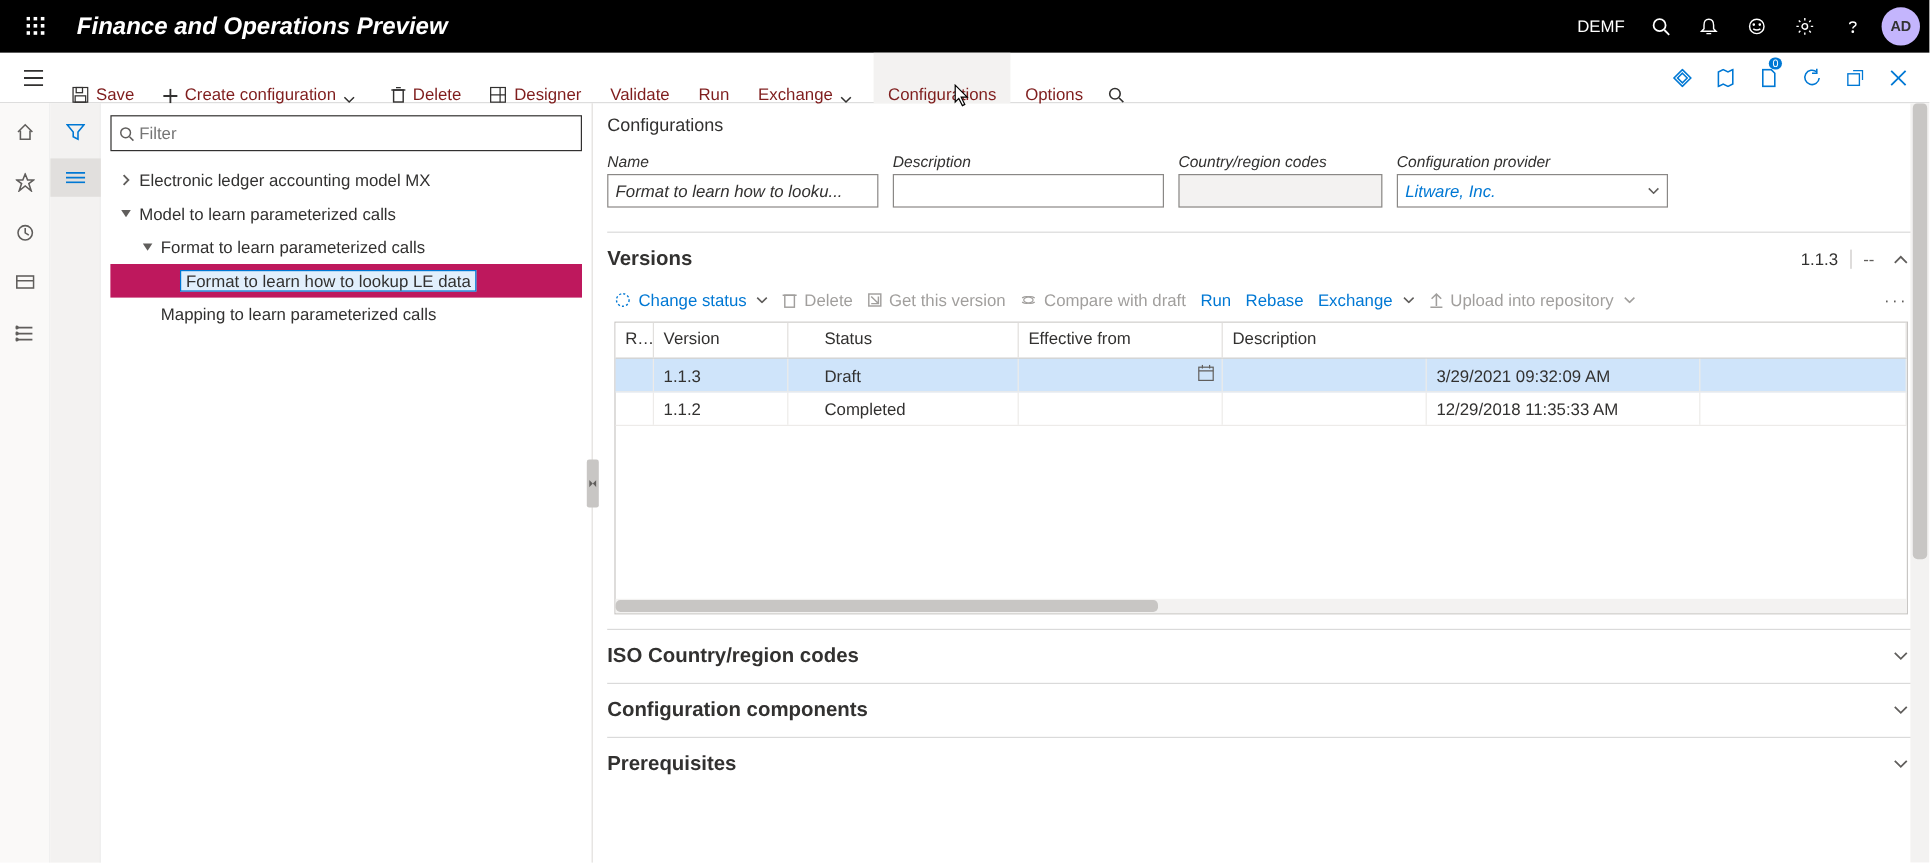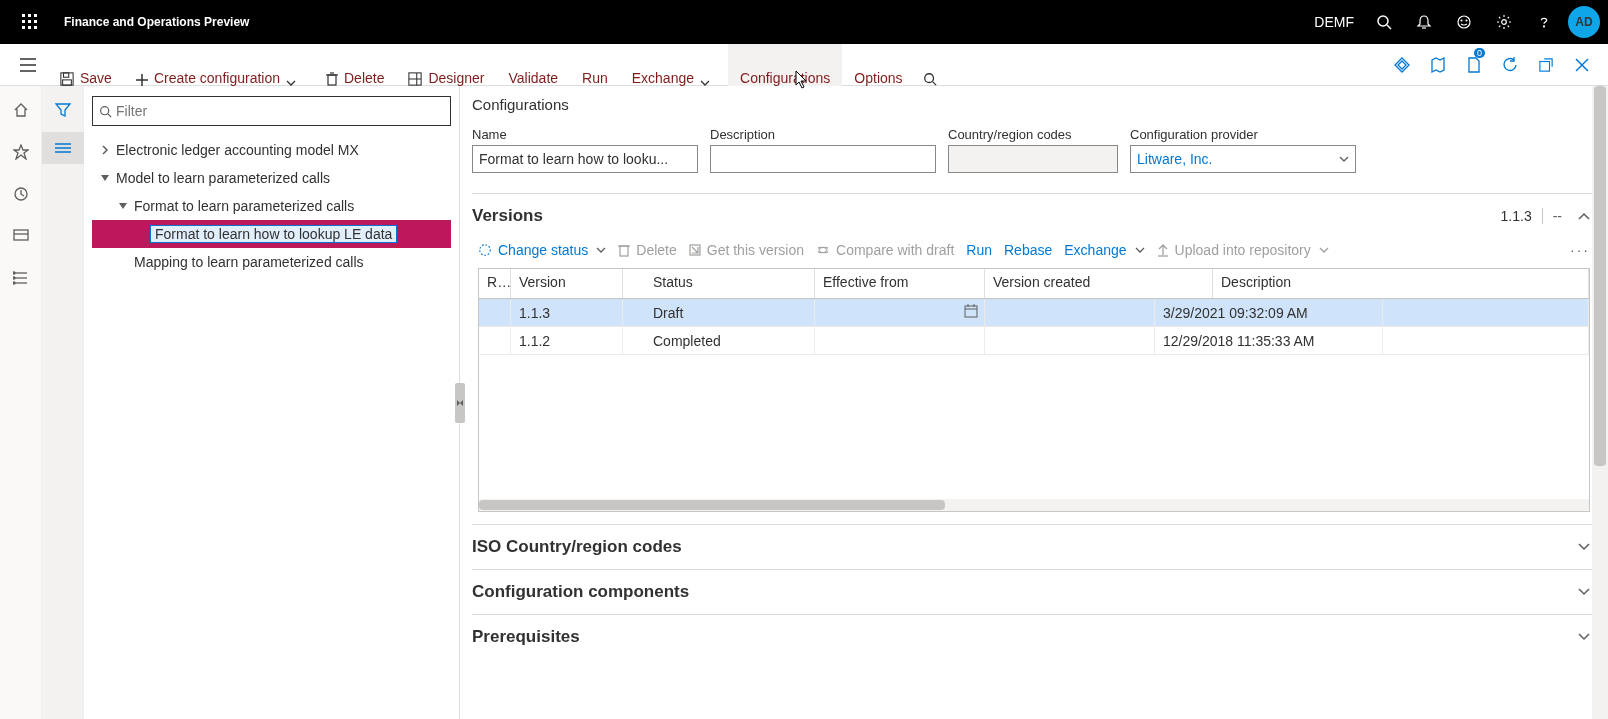--- a/index.html
+++ b/index.html
@@ -1,25 +1,25 @@
 <!DOCTYPE html>
 <html><head>
 <meta charset="utf-8">
 <style>
   * { box-sizing: border-box; margin: 0; padding: 0; font-family: "Segoe UI", Tahoma, Geneva, sans-serif; font-size: 14px; }
   html, body { width: 1608px; height: 719px; background: #fff; color: #323130; overflow: hidden; }
 
   
   .top-bar { display: flex; align-items: center; height: 44px; background: #000; color: #fff; padding: 0 8px; }
   .waffle { width: 44px; display: flex; align-items: center; justify-content: center; cursor: pointer; }
-  .title { font-size: 12px; font-weight: 600; padding-left: 12px; }
+  .title { font-size: 20px; font-weight: 600; padding-left: 12px; font-style: italic; }
   .top-spacer { flex: 1; }
   .top-text { font-size: 14px; padding: 0 10px; }
   .top-icon { width: 40px; height: 44px; display: flex; align-items: center; justify-content: center; cursor: pointer; }
-  .avatar { width: 32px; height: 32px; border-radius: 50%; background: #0ea5e9; color: #333; display:flex; align-items:center; justify-content:center; font-size:12px; font-weight:600; margin-left:4px; cursor:pointer;}
+  .avatar { width: 32px; height: 32px; border-radius: 50%; background: #c4b5fd; color: #333; display:flex; align-items:center; justify-content:center; font-size:12px; font-weight:600; margin-left:4px; cursor:pointer;}
 
   
   .cmd-bar { display: flex; align-items: center; height: 42px; border-bottom: 1px solid #ddd; background: #fff; padding: 0 8px; }
   .cmd-left-icon { width: 40px; height: 42px; display: flex; align-items: center; justify-content: center; cursor: pointer; }
   .cmd-btn { display: inline-flex; align-items: flex-end; padding: 0 12px; height: 42px; cursor: pointer; color: #7f1d1d; font-size: 15px; }
   .cmd-btn svg, .cmd-btn .glyph { margin-right: 6px; }
   .cmd-btn.active { background: #f3f2f1; }
   .cmd-btn .chev { margin-left: 6px; }
   .cmd-spacer { flex: 1; }
   .cmd-right-icon { width: 36px; height: 42px; display:flex; align-items:center; justify-content:center; cursor:pointer; color:#0078d4;}
@@ -27,21 +27,21 @@
   .cmd-badge .count { position:absolute; top:4px; left:18px; background:#0078d4; color:#fff; border-radius:8px; font-size:9px; padding:0 3px; }
 
   
   .body-row { display:flex; height: calc(719px - 44px - 42px); }
   .left-rail { width:42px; border-right:1px solid #eee; display:flex; flex-direction:column; align-items:center; padding-top:8px; gap:10px; background:#faf9f8;}
   .left-rail .rail-item { width:42px; height:32px; display:flex; align-items:center; justify-content:center; cursor:pointer; color:#605e5c;}
   .filter-rail { width:42px; border-right:1px solid #eee; display:flex; flex-direction:column; align-items:center; padding-top:8px; background:#f3f2f1;}
   .filter-rail .rail-item { width:42px; height:32px; display:flex; align-items:center; justify-content:center; cursor:pointer; color:#0078d4;}
   .filter-rail .rail-item.hl { background:#e1dfdd; }
 
-  .tree-pane { width:376px; border-right:1px solid #e1dfdd; display:flex; flex-direction:column; padding:10px 8px 8px 8px; position:relative;}
+  .tree-pane { width:410px; border-right:1px solid #e1dfdd; display:flex; flex-direction:column; padding:10px 8px 8px 8px; position:relative;}
   .tree-filter { display:flex; align-items:center; border:1px solid #323130; height:30px; padding:0 6px; margin-bottom:10px; }
   .tree-filter input { border:none; outline:none; flex:1; font-size:14px; }
   .tree-filter svg { margin-right:4px; color:#605e5c;}
   .tree { font-size:15px; }
   .tree-row { display:flex; align-items:center; height:28px; padding-left:2px; cursor:pointer; white-space:nowrap; }
   .tree-row .tw { width:18px; display:inline-flex; justify-content:center; color:#605e5c;}
   .tree-row.selected { background:#be185d; }
   .tree-row.selected .label { border:1px solid #0078d4; padding:0 4px; background:#e1effc;}
   .tree-row .label { padding:0 2px; }
   .indent-1 { padding-left: 4px; }
@@ -57,21 +57,21 @@
     background:#c8c6c4;
     border-radius:2px;
     cursor:col-resize;
     display:flex; align-items:center; justify-content:center;
   }
 
   .main-pane { flex:1; overflow-y:auto; padding: 10px 12px 0 12px; position:relative; }
   .page-title { font-size:15px; color:#323130; margin-bottom:14px; }
 
   .field-row { display:flex; gap:12px; margin-bottom:20px; }
-  .field { display:flex; flex-direction:column; }
+  .field { display:flex; flex-direction:column;font-style:italic; }
   .field label { font-size:13px; color:#323130; margin-bottom:3px; }
   .ctrl { height:28px; border:1px solid #8a8886; padding:0 6px; font-size:14px; display:flex; align-items:center; background:#fff;}
   .ctrl.w220 { width:226px; }
   .ctrl.w170 { width:170px; }
   .ctrl.readonly { background:#f3f2f1; color:#605e5c; }
   .ctrl.select { justify-content:space-between; color:#0078d4;gap:19px; }
   .ctrl.select .chev { color:#605e5c; }
   .ctrl .trunc { white-space:nowrap; overflow:hidden; text-overflow:ellipsis; flex:1; }
 
   .section { border-top:1px solid #dadada; }
@@ -485,21 +485,20 @@
               <span>···</span>
             </div>
         </div>
 
         <div class="grid-wrap">
           <div class="grid-head">
             <div class="gh-cell c-r">R...</div>
             <div class="gh-cell c-ver">Version</div>
             <div class="gh-cell c-stat">Status</div>
             <div class="gh-cell c-eff">Effective from</div>
-            <div class="gh-cell c-vc">Version created</div>
             <div class="gh-cell c-desc">Description</div>
           </div>
           <div id="grid-body">
               <div class="grid-row sel">
                 <div class="gr-cell c-r"></div>
                 <div class="gr-cell c-ver">1.1.3</div>
                 <div class="gr-cell c-stat">Draft</div>
                 <div class="gr-cell c-eff">
                   <span class="cal"><svg width="14" height="14" viewBox="0 0 14 14" fill="none" stroke="#605e5c" stroke-width="1">
                       <rect x="1" y="2" width="12" height="11"></rect>

